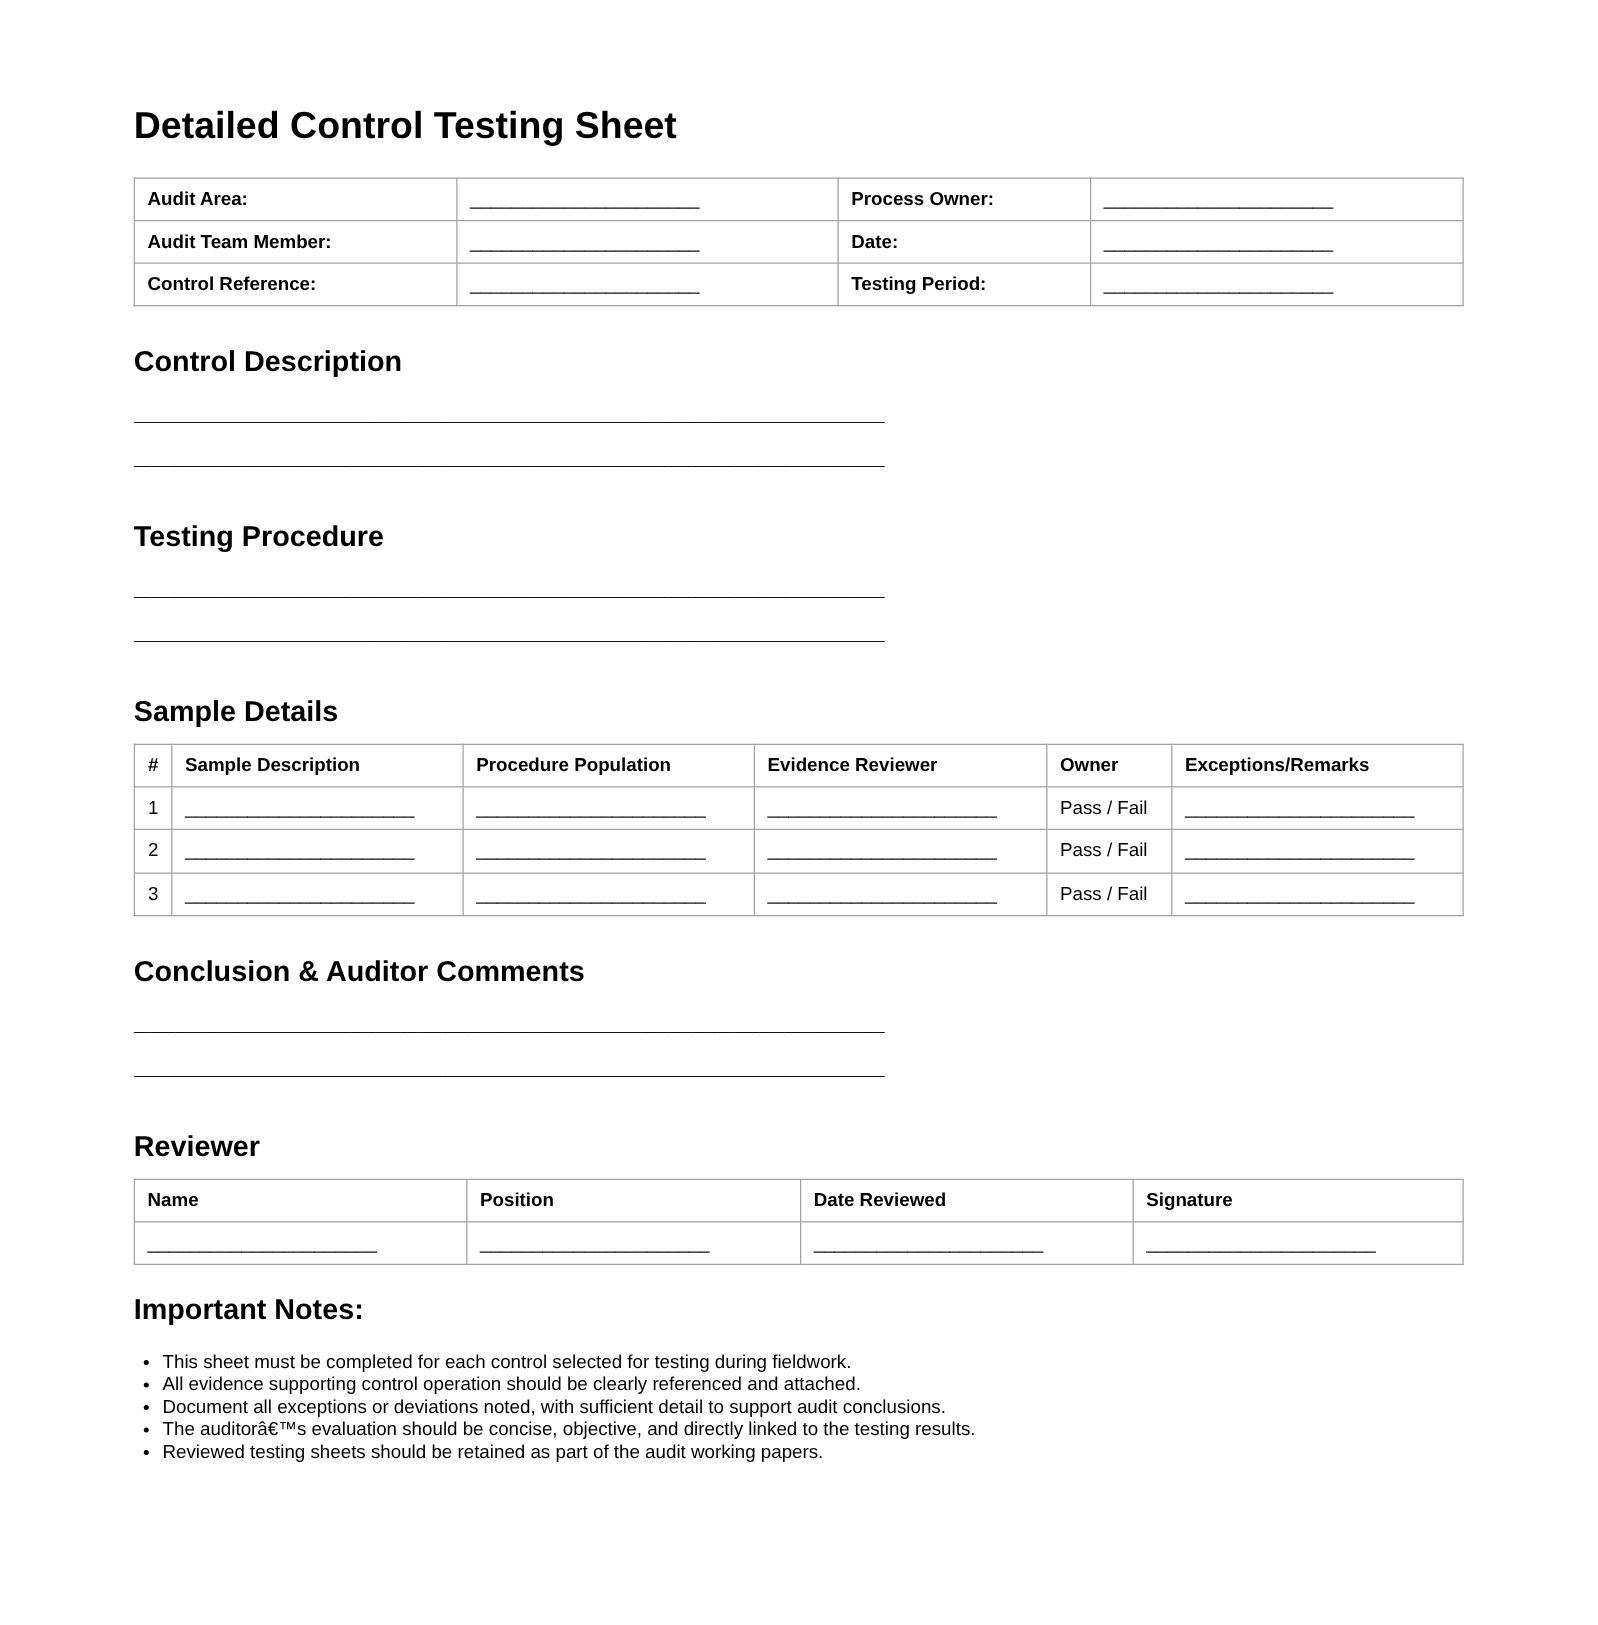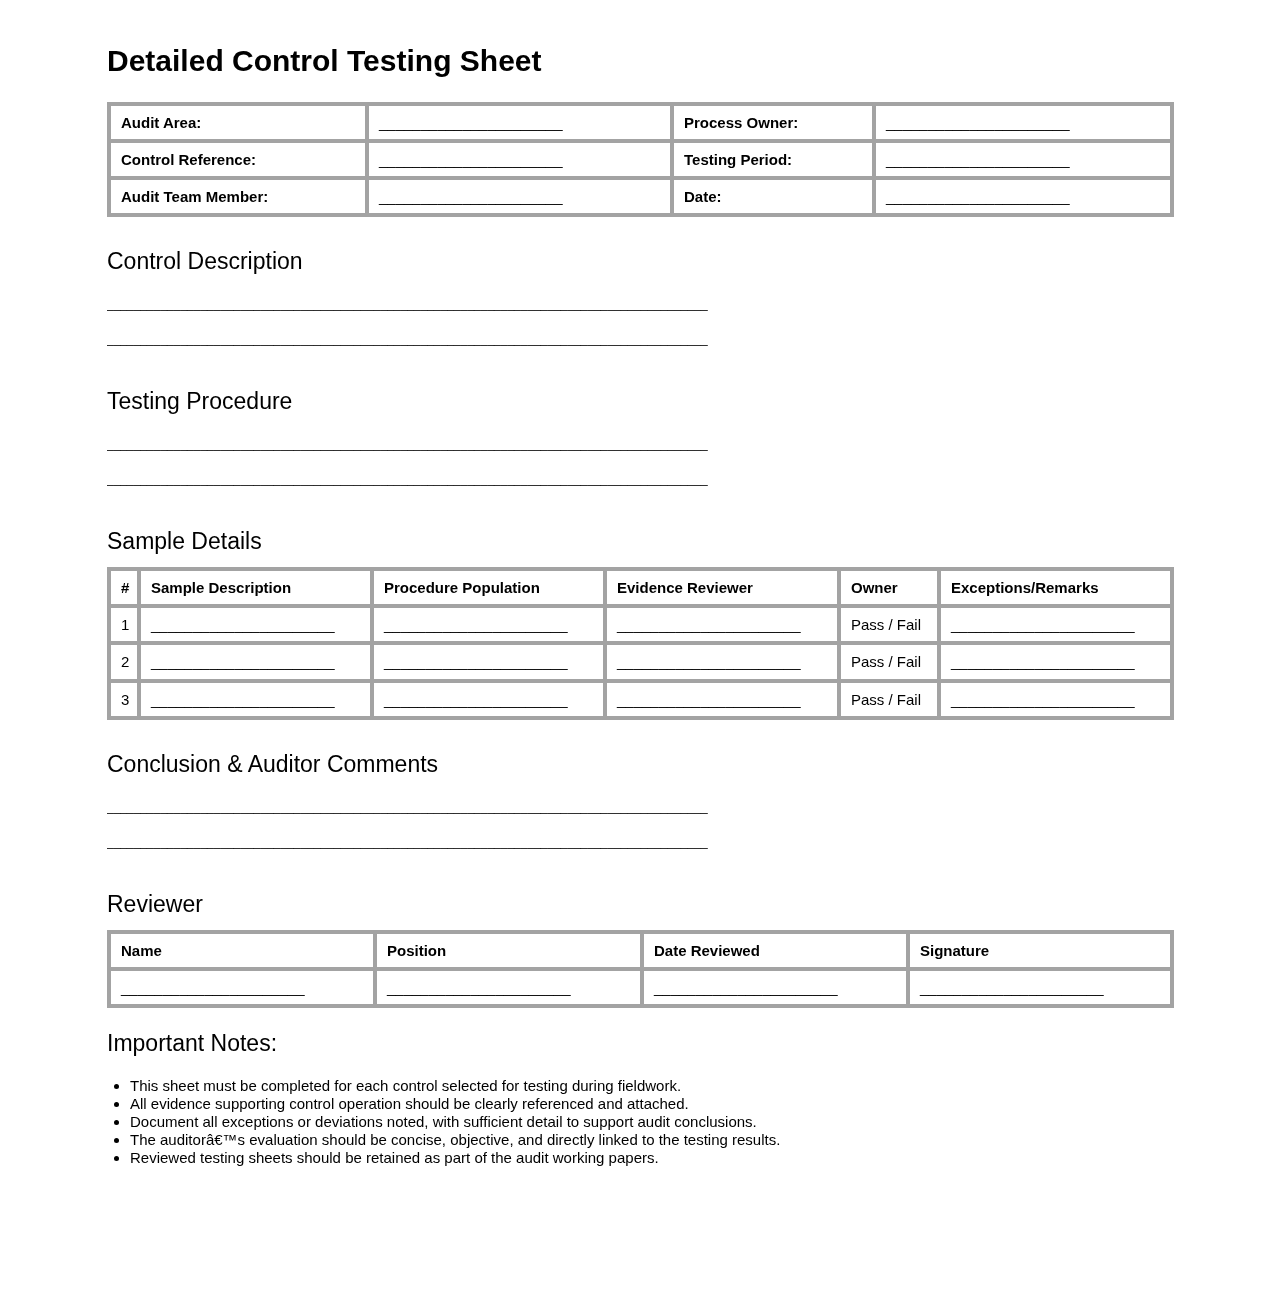--- a/index.html
+++ b/index.html
@@ -12,44 +12,44 @@
   }
   .page {
     width: 1278px;
     height: 1300px;
     background: #ffffff;
     overflow: hidden;
   }
   .content {
     width: 1063px;
     margin-left: 107px;
-    padding-top: 44px;
+    padding-top: 84px;
   }
   h1.doc-title {
     font-size: 30px;
     line-height: 1.15;
     font-weight: bold;
     margin: 0 0 23px 0;
   }
   h2.section-heading {
     font-size: 23px;
     line-height: 1.17;
-    font-weight: normal;
+    font-weight: bold;
     margin: 31px 0 12px 0;
   }
   h2.section-heading.notes-heading {
     margin-top: 22px;
   }
   table {
     border-collapse: collapse;
     width: 1063px;
     table-layout: fixed;
   }
   td, th {
-    border: 4px solid #a3a3a3;
+    border: 1px solid #a3a3a3;
     padding: 8px 10px;
     font-size: 15px;
     line-height: 1.15;
     text-align: left;
     vertical-align: middle;
     overflow: hidden;
     white-space: nowrap;
   }
   th { font-weight: bold; }
   td.label-cell { font-weight: bold; }
@@ -92,29 +92,29 @@
           <col style="width:298px">
       </colgroup>
       <tbody>
         <tr>
           <td class="label-cell">Audit Area:</td>
           <td class="blank-cell">______________________</td>
           <td class="label-cell">Process Owner:</td>
           <td class="blank-cell">______________________</td>
         </tr>
         <tr>
+          <td class="label-cell">Audit Team Member:</td>
+          <td class="blank-cell">______________________</td>
+          <td class="label-cell">Date:</td>
+          <td class="blank-cell">______________________</td>
+        </tr>
+        <tr>
           <td class="label-cell">Control Reference:</td>
           <td class="blank-cell">______________________</td>
           <td class="label-cell">Testing Period:</td>
-          <td class="blank-cell">______________________</td>
-        </tr>
-        <tr>
-          <td class="label-cell">Audit Team Member:</td>
-          <td class="blank-cell">______________________</td>
-          <td class="label-cell">Date:</td>
           <td class="blank-cell">______________________</td>
         </tr>
       </tbody>
     </table>
 
     <h2 class="section-heading">Control Description</h2>
     <div class="fill-lines">
       <div class="fill-line">__________________________________________________________________________________________</div>
       <div class="fill-line">__________________________________________________________________________________________</div>
     </div>

